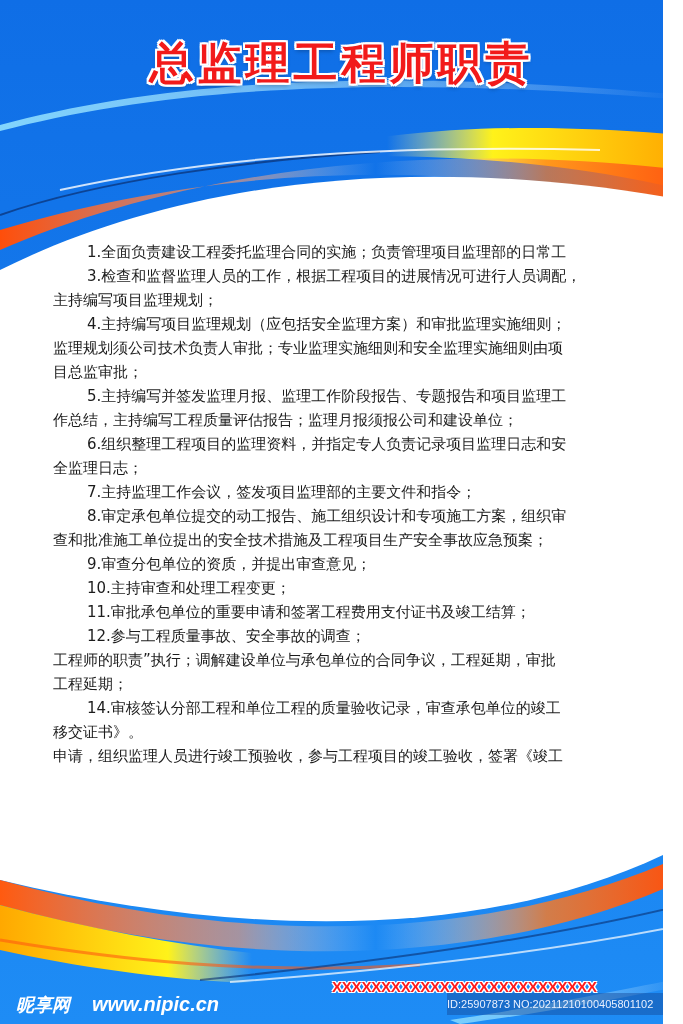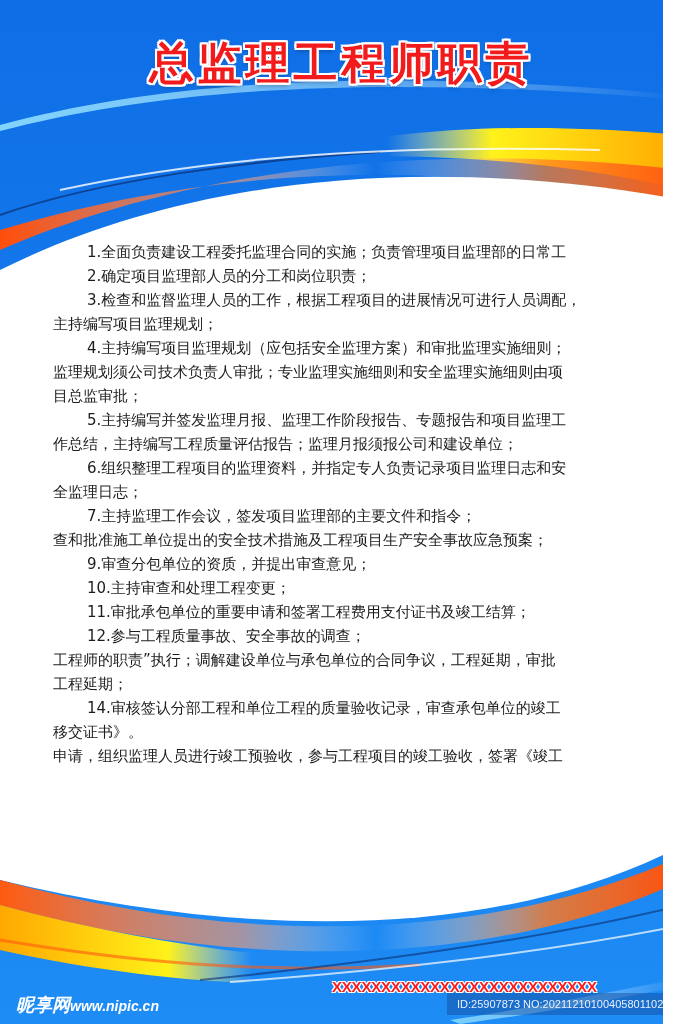--- a/index.html
+++ b/index.html
@@ -20,27 +20,27 @@
   .line { white-space: nowrap; height: 24px; }
   .indent { padding-left: 34px; }
   .xbar {
     position: absolute; left: 332px; top: 978px; font-family: "Liberation Sans", sans-serif;
     font-size: 15px; font-weight: bold; color: #ff1a1a; letter-spacing: -0.2px;
     text-shadow: -1px -1px 0 #fff, 1px -1px 0 #fff, -1px 1px 0 #fff, 1px 1px 0 #fff;
   }
   .idbar {
     position: absolute; left: 447px; top: 993px; width: 225px; height: 22px;
     background: rgba(20,70,150,0.45); color: #e8f0ff;
-    font-family: "Liberation Sans", sans-serif; font-size: 11px; line-height: 22px; padding-left: 10px;
+    font-family: "Liberation Sans", sans-serif; font-size: 11px; line-height: 22px; 
   }
   .logo {
     position: absolute; left: 16px; top: 993px; color: #fff; font-weight: bold;
     font-family: "DejaVu Sans", sans-serif; font-size: 18px; font-style: italic;
   }
-  .logo .site { font-family: "Liberation Sans", sans-serif; font-size: 14px; margin-left: 0; }
+  .logo .site { font-family: "Liberation Sans", sans-serif; font-size: 20px; margin-left: 22px; }
 </style>
 </head>
 <body>
 
 <div class="poster">
   <svg class="bg-svg" viewBox="0 0 683 1024" preserveAspectRatio="none">
     <defs>
       <linearGradient id="topBlue" x1="0" y1="0" x2="0" y2="1">
         <stop offset="0" stop-color="#0f6ee6"></stop>
         <stop offset="1" stop-color="#1e8cf5"></stop>
@@ -95,31 +95,31 @@
 
     <path d="M200 980 C 400 960, 560 935, 683 905" stroke="#0a2f70" stroke-width="2" fill="none" opacity="0.6"></path>
     <path d="M230 982 C 420 968, 560 950, 683 925" stroke="#ffffff" stroke-width="2" fill="none" opacity="0.7"></path>
     <path d="M450 1020 C 550 1005, 620 990, 683 978 L 683 986 C 620 998, 550 1012, 460 1024 Z" fill="url(#lightStreak)" opacity="0.8"></path>
   </svg>
 
   <div class="title">总监理工程师职责</div>
 
   <div class="body-text" id="duties">
       <div class="line indent">1.全面负责建设工程委托监理合同的实施；负责管理项目监理部的日常工</div>
-      <div class="line indent">2.确定项目监理部人员的分工和岗位职责；</div>
       <div class="line indent">3.检查和监督监理人员的工作，根据工程项目的进展情况可进行人员调配，</div>
       <div class="line">主持编写项目监理规划；</div>
       <div class="line indent">4.主持编写项目监理规划（应包括安全监理方案）和审批监理实施细则；</div>
       <div class="line">监理规划须公司技术负责人审批；专业监理实施细则和安全监理实施细则由项</div>
       <div class="line">目总监审批；</div>
       <div class="line indent">5.主持编写并签发监理月报、监理工作阶段报告、专题报告和项目监理工</div>
       <div class="line">作总结，主持编写工程质量评估报告；监理月报须报公司和建设单位；</div>
       <div class="line indent">6.组织整理工程项目的监理资料，并指定专人负责记录项目监理日志和安</div>
       <div class="line">全监理日志；</div>
       <div class="line indent">7.主持监理工作会议，签发项目监理部的主要文件和指令；</div>
+      <div class="line indent">8.审定承包单位提交的动工报告、施工组织设计和专项施工方案，组织审</div>
       <div class="line">查和批准施工单位提出的安全技术措施及工程项目生产安全事故应急预案；</div>
       <div class="line indent">9.审查分包单位的资质，并提出审查意见；</div>
       <div class="line indent">10.主持审查和处理工程变更；</div>
       <div class="line indent">11.审批承包单位的重要申请和签署工程费用支付证书及竣工结算；</div>
       <div class="line indent">12.参与工程质量事故、安全事故的调查；</div>
       <div class="line">工程师的职责”执行；调解建设单位与承包单位的合同争议，工程延期，审批</div>
       <div class="line">工程延期；</div>
       <div class="line indent">14.审核签认分部工程和单位工程的质量验收记录，审查承包单位的竣工</div>
       <div class="line">移交证书》。</div>
       <div class="line">申请，组织监理人员进行竣工预验收，参与工程项目的竣工验收，签署《竣工</div>

